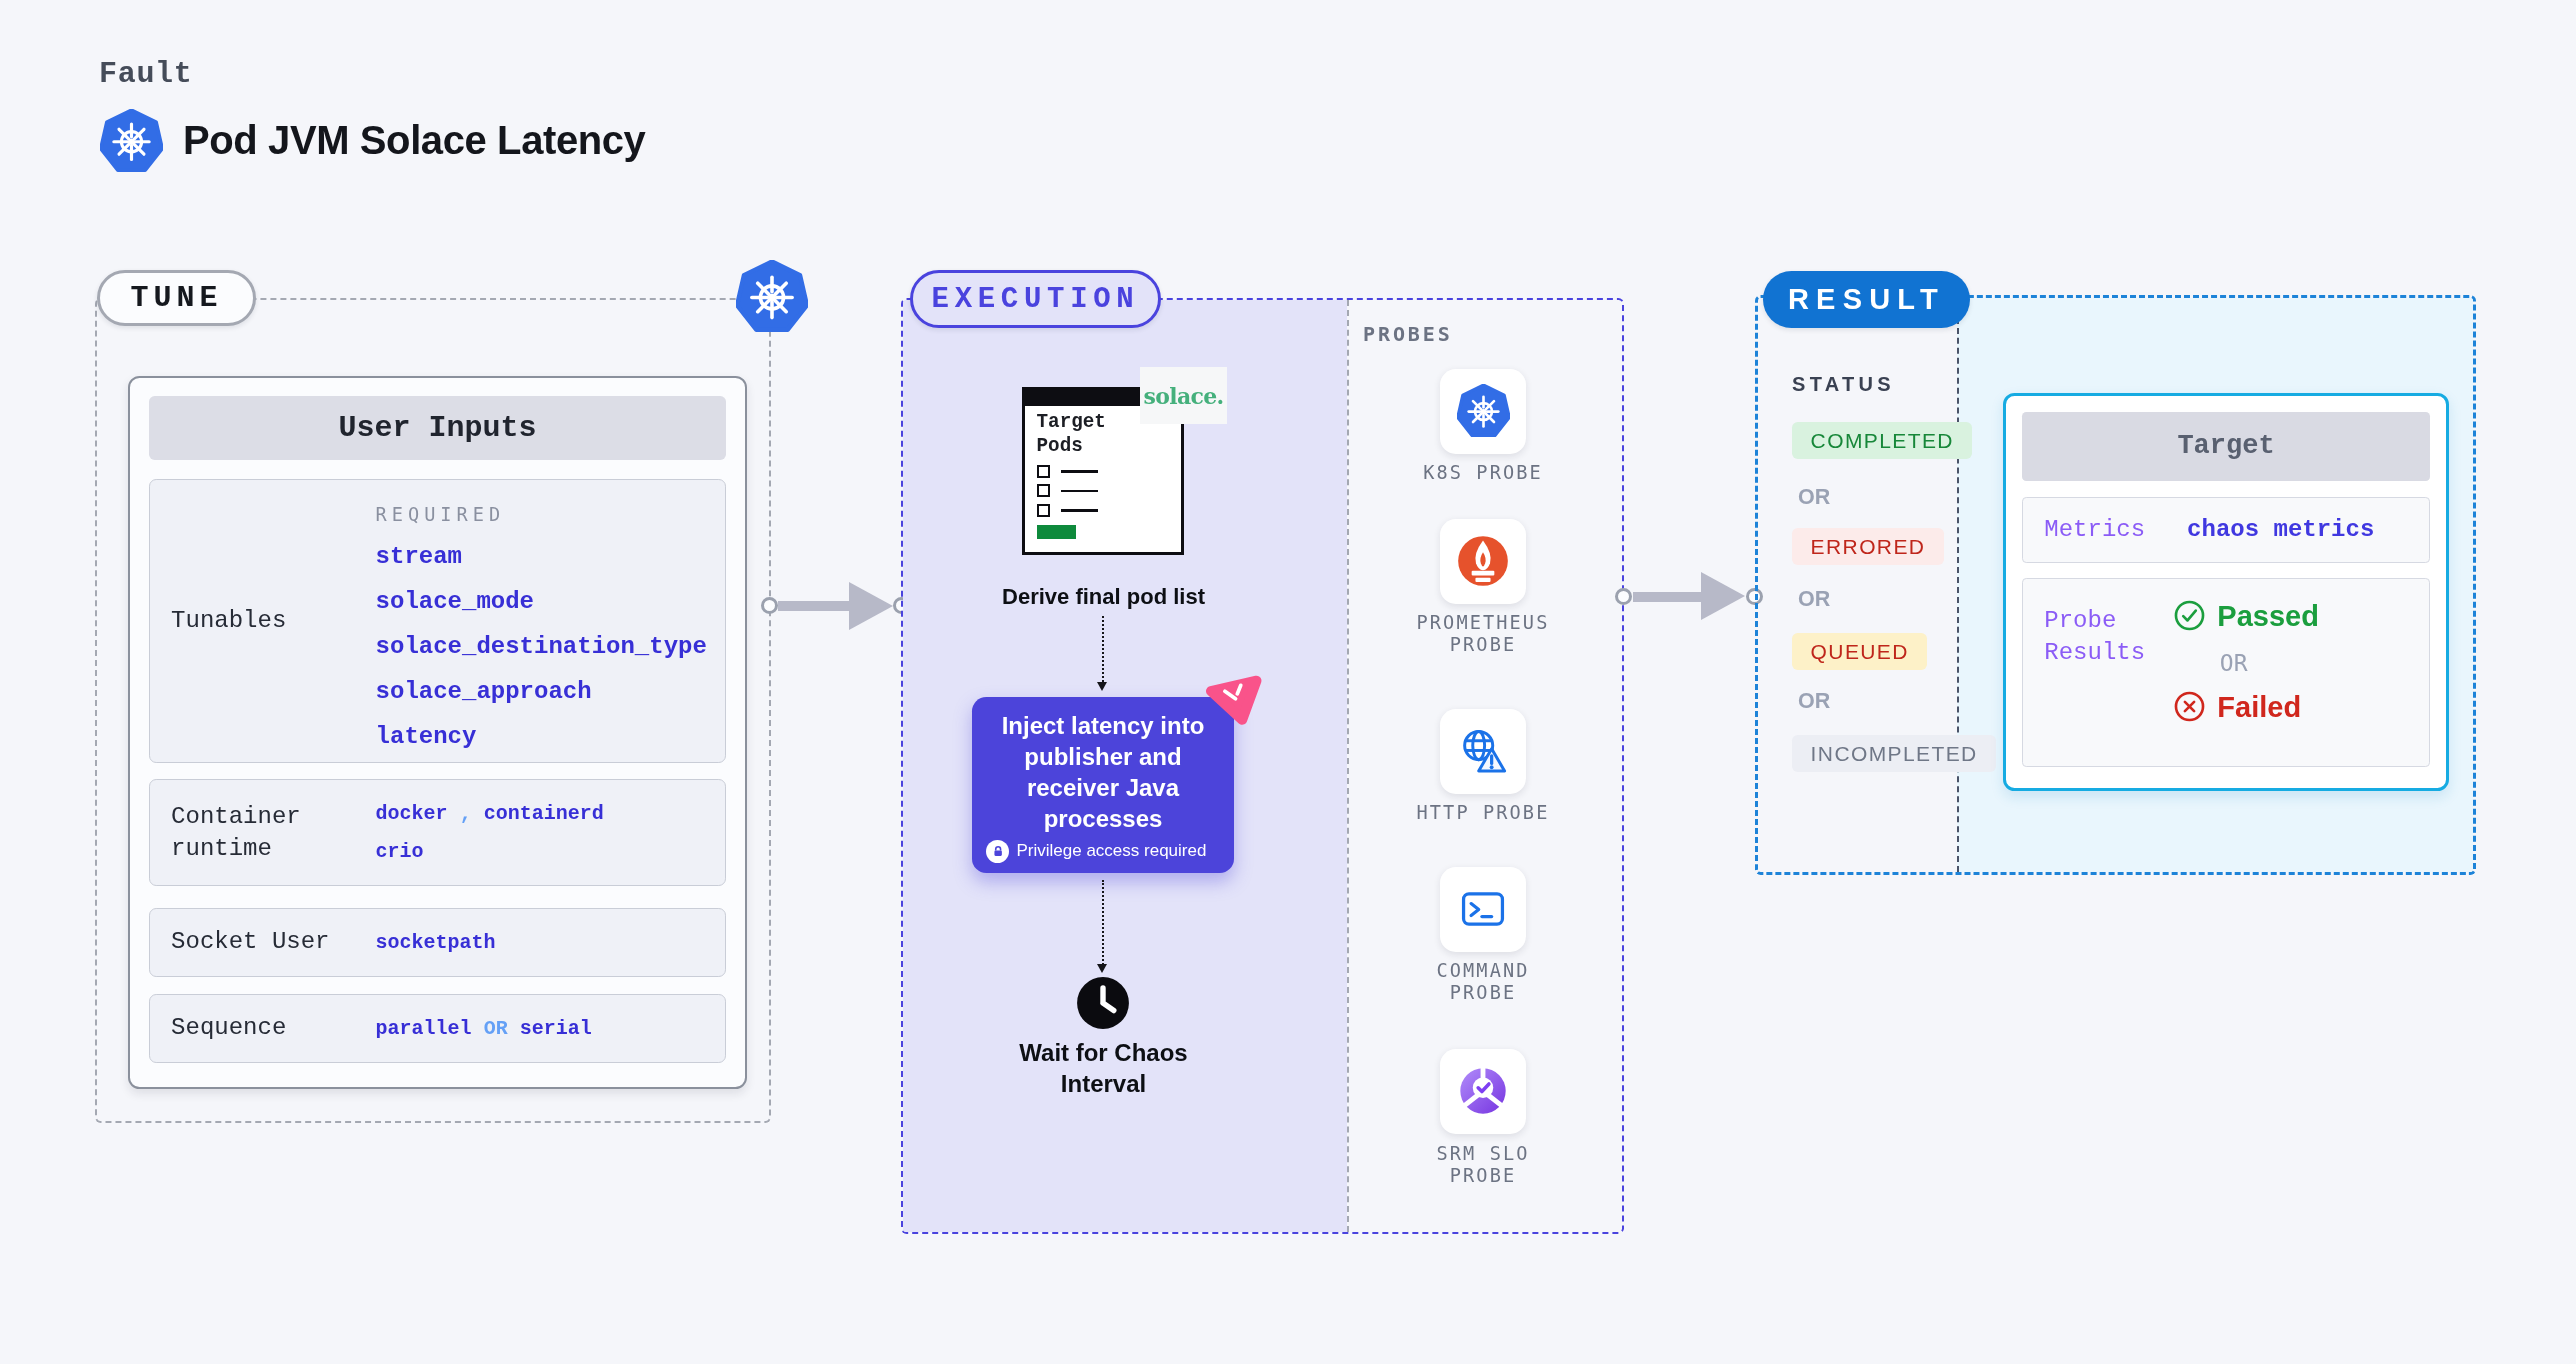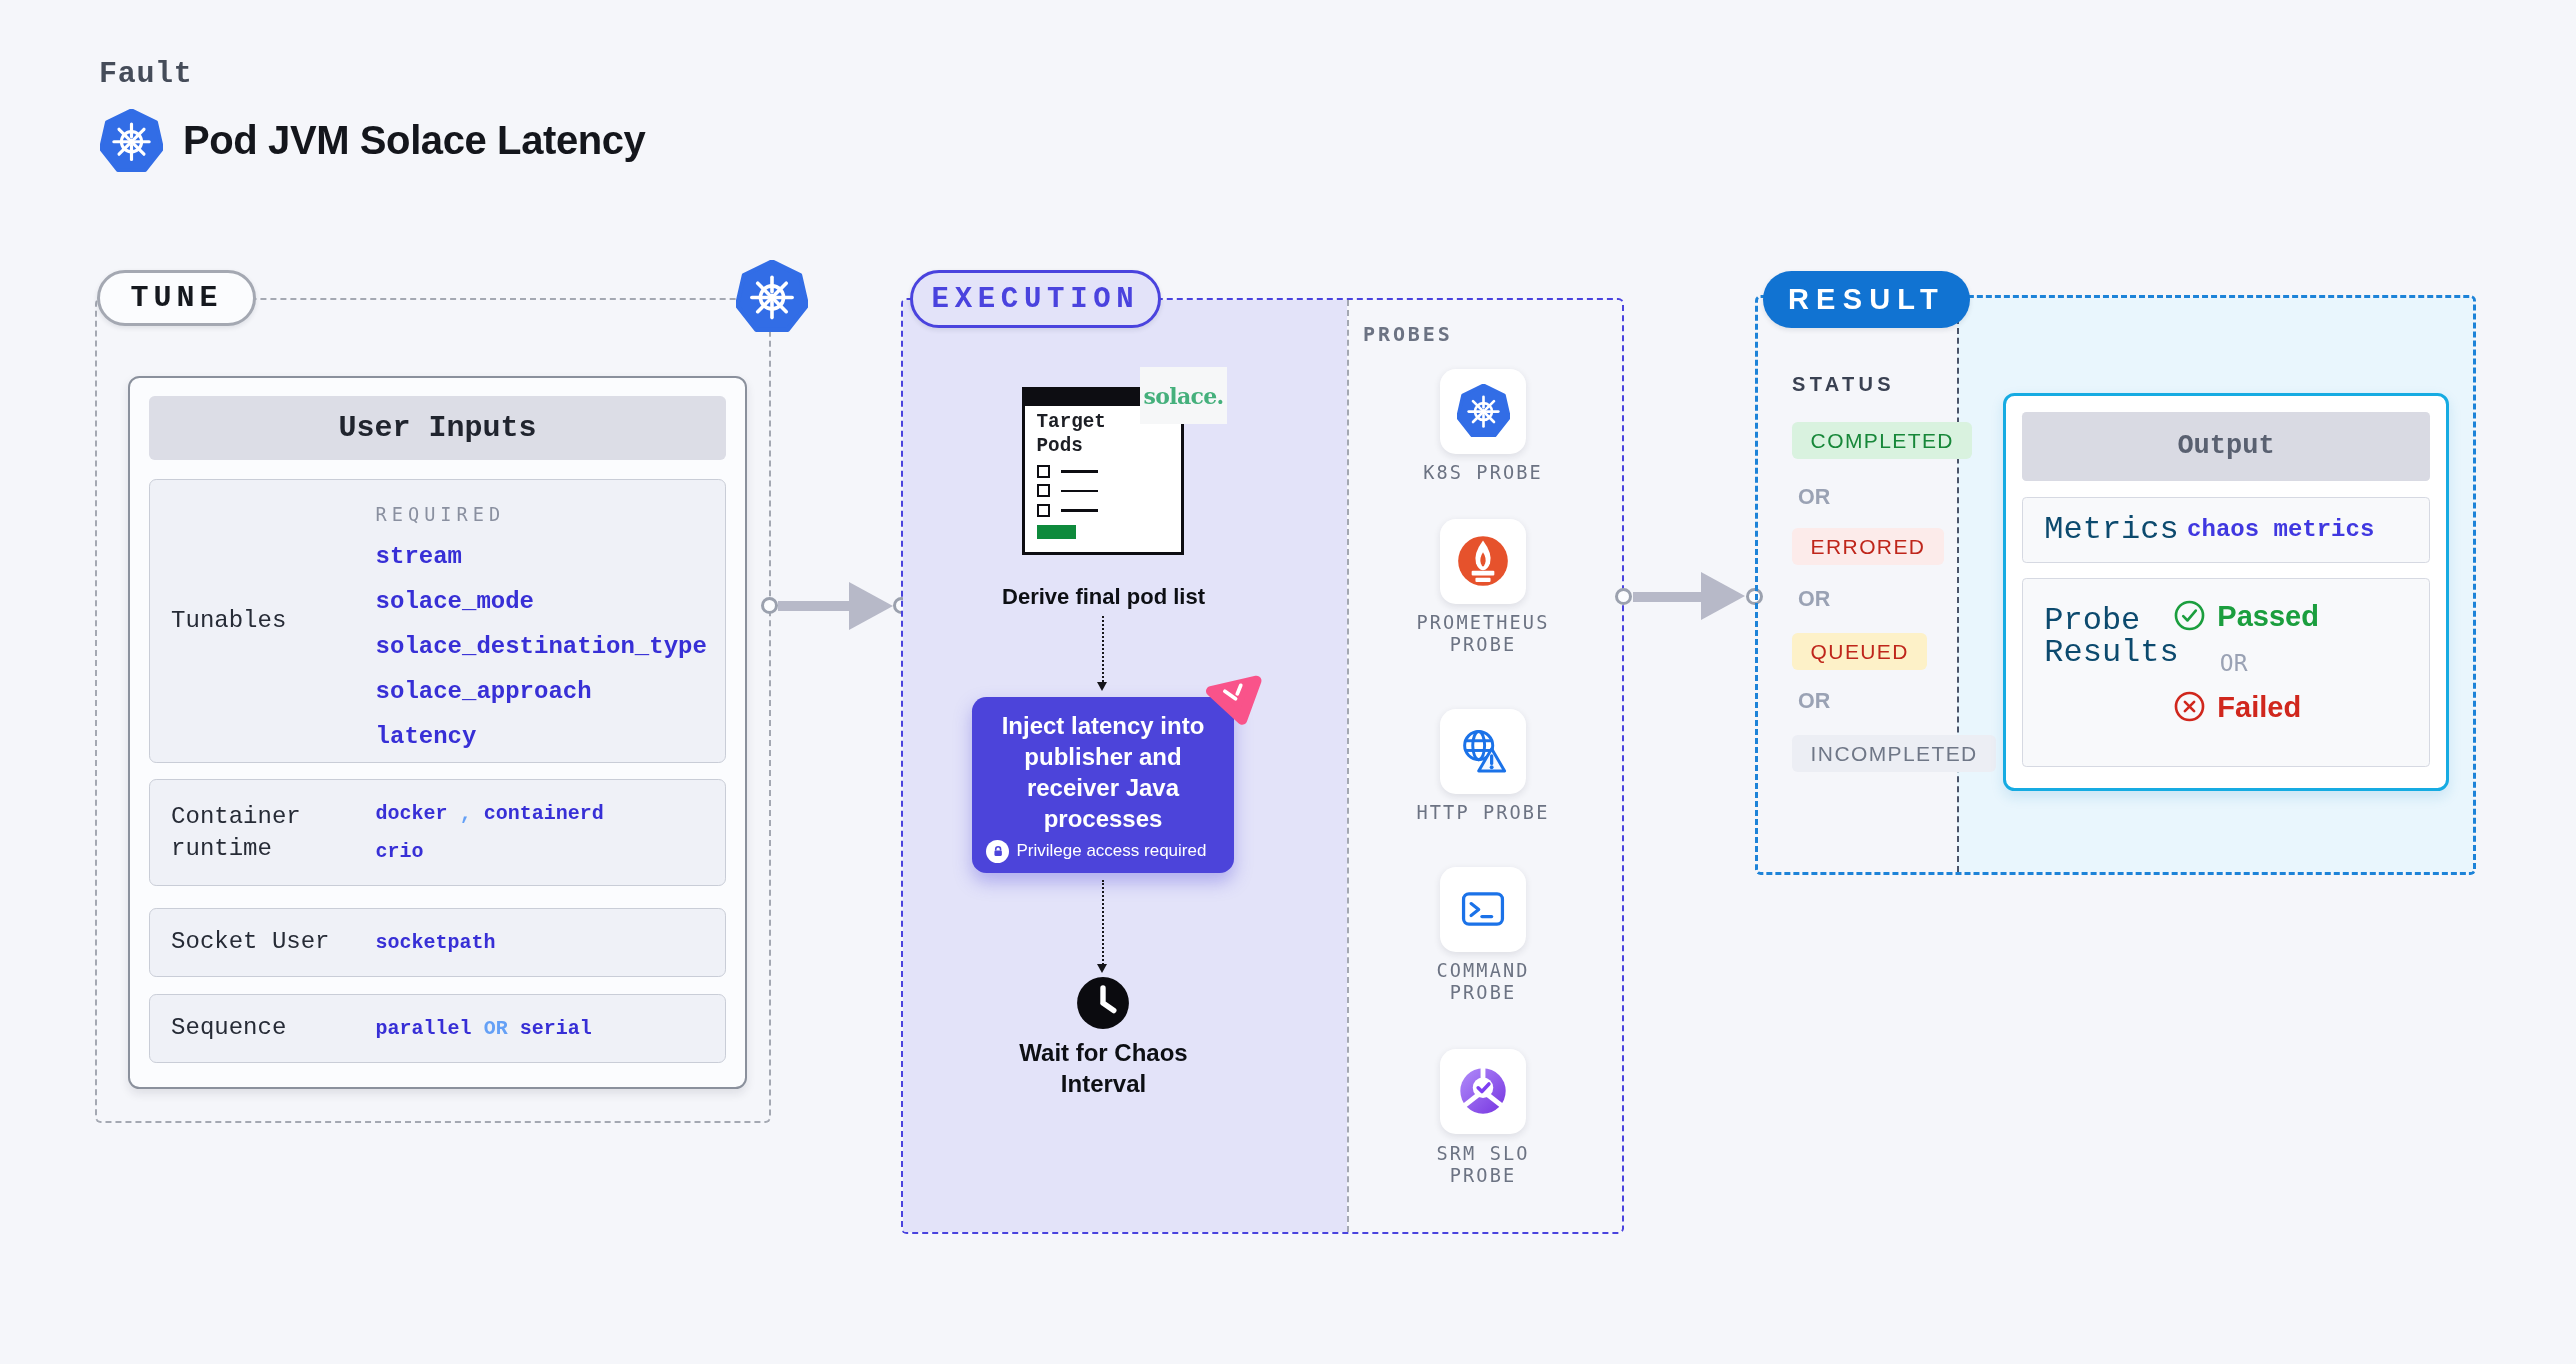--- a/index.html
+++ b/index.html
@@ -106,21 +106,21 @@
   .badge-queued     { top:633px; background:#fdf1c8; color:#bf261b; }
   .badge-incompleted{ top:735px;background:#eceef4; color:#6f7787; }
   .or-status { position:absolute; left:1798px; font-size:21.5px; font-weight:600; color:#9aa2b4; }
 
   .output-card { left:2003px; top:393px; width:446px; height:398px; background:#ffffff; border:3.6px solid #16abe2;
                  border-radius:11.5px; box-shadow:0 5.7px 13px rgba(20,130,190,0.14); padding:15.8px; }
   .output-header { height:69px; background:#d9dae3; border-radius:4.3px; display:flex; align-items:center; justify-content:center;
                    font-size:27px; font-weight:700; color:#596070; }
   .output-row { background:#f8f9fb; border:1.4px solid #d6d9e2; border-radius:4.3px; display:flex; }
   .metrics-row { height:66px; margin-top:15.8px; align-items:center; }
-  .out-label { width:150px; padding-left:21.5px; font-size:32px; color:#0c4a6e; line-height:31.5px; }
+  .out-label { width:150px; padding-left:21.5px; font-size:24px; color:#8b5cf6; line-height:31.5px; }
   .metrics-value { font-size:24px; font-weight:700; color:#4038e0; margin-left:14.3px; }
   .probe-results-row { height:189px; margin-top:15.8px; }
   .probe-results-row .out-label { padding-top:26px; }
   .pr-values { flex:1; padding-top:20px; }
   .pf-row { display:flex; align-items:center; gap:11.5px; }
   .passed-text { font-size:29px; font-weight:700; color:#1b9e3e; }
   .failed-text { font-size:29px; font-weight:700; color:#d0271d; }
   .or-output { font-size:23px; color:#9aa2b4; margin:15.8px 0 14.3px 47px; }
 </style>
 </head>
@@ -358,21 +358,21 @@
   <div class="abs status-heading">STATUS</div>
   <div class="badge badge-completed">COMPLETED</div>
   <div class="or-status" style="top:485px;">OR</div>
   <div class="badge badge-errored">ERRORED</div>
   <div class="or-status" style="top:587px;">OR</div>
   <div class="badge badge-queued">QUEUED</div>
   <div class="or-status" style="top:689px;">OR</div>
   <div class="badge badge-incompleted">INCOMPLETED</div>
 
   <div class="abs output-card">
-    <div class="output-header tw">Output</div>
+    <div class="output-header tw">Target</div>
 
     <div class="output-row metrics-row">
       <div class="out-label tw">Metrics</div>
       <div class="metrics-value tw">chaos metrics</div>
     </div>
 
     <div class="output-row probe-results-row">
       <div class="out-label tw">Probe Results</div>
       <div class="pr-values">
         <div class="pf-row">

